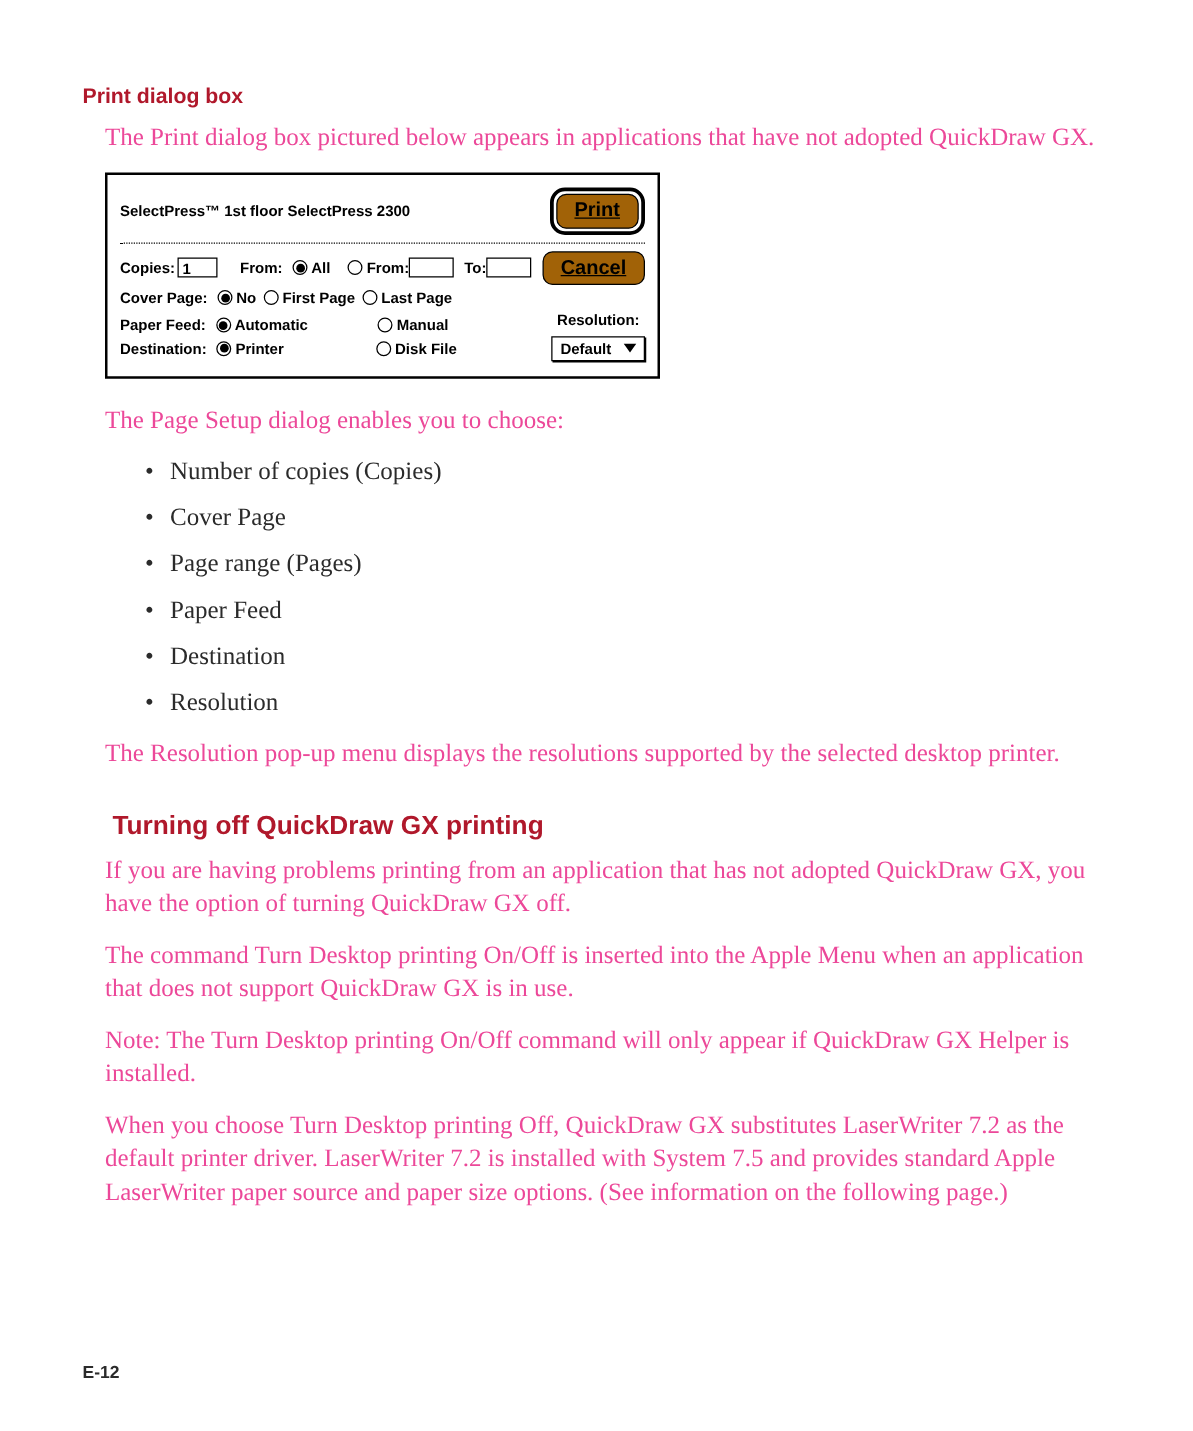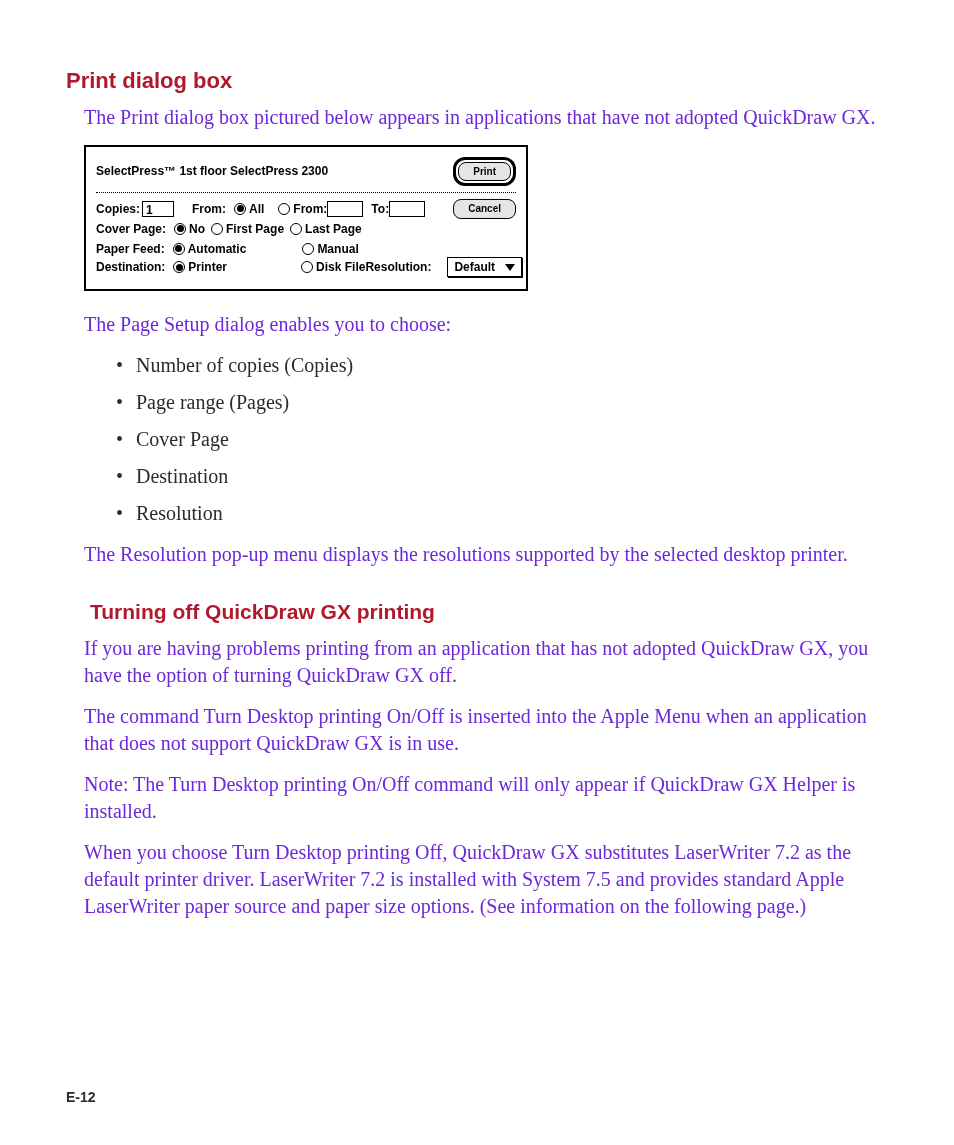--- a/index.html
+++ b/index.html
@@ -1,44 +1,44 @@
 <!DOCTYPE html>
 <html><head>
 <meta charset="utf-8">
 <style>
   html,body{margin:0;padding:0;background:#fff;color:#000;}
   .page{width:954px;height:1145px;position:relative;font-family:"Times New Roman",Times,serif;font-size:20px;line-height:1.35;}
   .content{position:absolute;left:66px;top:66px;right:66px;}
-  .h-red{font-family:"Helvetica Neue",Helvetica,Arial,sans-serif;font-weight:700;color:#b0182b;font-size:22px;margin:0 0 8px 0;}
+  .h-red{font-family:"Helvetica Neue",Helvetica,Arial,sans-serif;font-weight:700;color:#b0182b;font-size:17px;margin:0 0 8px 0;}
   .h-red.big{font-size:21px;margin-top:30px;margin-left:24px;}
-  p.body{margin:0 0 14px 0;color:#6d28d9;}
+  p.body{margin:0 0 14px 0;color:#ec4899;}
   p.body.indent{margin-left:18px;}
   ul.bullets{margin:4px 0 14px 40px;padding:0;list-style:none;}
   ul.bullets li{position:relative;padding-left:30px;margin:10px 0;color:#2b2b2b;}
   ul.bullets li::before{content:"•";position:absolute;left:10px;top:0;}
   .page-num{position:absolute;left:66px;bottom:38px;font-family:"Helvetica Neue",Helvetica,Arial,sans-serif;font-weight:700;font-size:14px;color:#2b2b2b;}
 
   
   .dlg-wrap{margin:10px 0 20px 18px;}
   .dlg{width:440px;border:2px solid #000;padding:0;font-family:"Geneva","Chicago","Helvetica",Arial,sans-serif;font-size:12px;font-weight:700;color:#000;background:#fff;}
   .dlg-inner{padding:8px 10px 10px 10px;}
   .dlg-row{display:flex;align-items:center;margin:2px 0;white-space:nowrap;}
   .dlg hr{border:none;border-top:1px dotted #000;margin:6px 0;}
   .dlg .title{flex:1;}
   .dlg .spacer{flex:1;}
-  .mac-btn{display:inline-flex;align-items:center;justify-content:center;border:1.5px solid #000;border-radius:8px;padding:2px 14px;background:#e5e5e5;font-weight:700;font-size:10px;}
+  .mac-btn{display:inline-flex;align-items:center;justify-content:center;border:1.5px solid #000;border-radius:8px;padding:2px 14px;background:#a16207;font-weight:700;font-size:16px;text-decoration:underline;}
   .mac-default-wrap{display:inline-block;border:3px solid #000;border-radius:12px;padding:2px;}
   .mac-default-wrap .mac-btn{border-radius:8px;}
   .mac-input{display:inline-block;border:1px solid #000;height:14px;padding:0 3px;background:#fff;vertical-align:middle;}
   .radio{display:inline-block;width:10px;height:10px;border:1.4px solid #000;border-radius:50%;margin:0 3px 0 6px;vertical-align:-2px;position:relative;}
   .radio.on::after{content:"";position:absolute;left:1.5px;top:1.5px;right:1.5px;bottom:1.5px;background:#000;border-radius:50%;}
   .gap{display:inline-block;width:18px;}
   .gap-sm{display:inline-block;width:8px;}
   .dlg .lbl{margin-right:2px;}
-  .res-col{display:flex;align-items:center;gap:16px;margin-left:auto;}
+  .res-col{display:flex;flex-direction:column;align-items:center;gap:4px;margin-left:auto;}
   .popup{display:inline-flex;align-items:center;border:1px solid #000;padding:1px 6px;gap:10px;box-shadow:1px 1px 0 #000;}
   .popup .tri{display:inline-block;width:0;height:0;border-left:5px solid transparent;border-right:5px solid transparent;border-top:7px solid #000;}
 </style>
 </head>
 <body>
 <div class="page">
 <div class="content">
 
   <p class="h-red">Print dialog box</p>
   <p class="body indent">The Print dialog box pictured below appears in applications that have not adopted QuickDraw GX.</p>
@@ -111,22 +111,23 @@
           </div>
         </div>
 
       </div>
     </div>
   </div>
 
   <p class="body indent">The Page Setup dialog enables you to choose:</p>
   <ul class="bullets">
     <li>Number of copies (Copies)</li>
+    <li>Cover Page</li>
     <li>Page range (Pages)</li>
-    <li>Cover Page</li>
+    <li>Paper Feed</li>
     <li>Destination</li>
     <li>Resolution</li>
   </ul>
   <p class="body indent">The Resolution pop-up menu displays the resolutions supported by the selected desktop printer.</p>
 
   <p class="h-red big">Turning off QuickDraw GX printing</p>
   <p class="body indent">If you are having problems printing from an application that has not adopted QuickDraw GX, you have the option of turning QuickDraw GX off.</p>
   <p class="body indent">The command Turn Desktop printing On/Off is inserted into the Apple Menu when an application that does not support QuickDraw GX is in use.</p>
   <p class="body indent">Note: The Turn Desktop printing On/Off command will only appear if QuickDraw GX Helper is installed.</p>
   <p class="body indent">When you choose Turn Desktop printing Off, QuickDraw GX substitutes LaserWriter 7.2 as the default printer driver. LaserWriter 7.2 is installed with System 7.5 and provides standard Apple LaserWriter paper source and paper size options. (See information on the following page.)</p>

